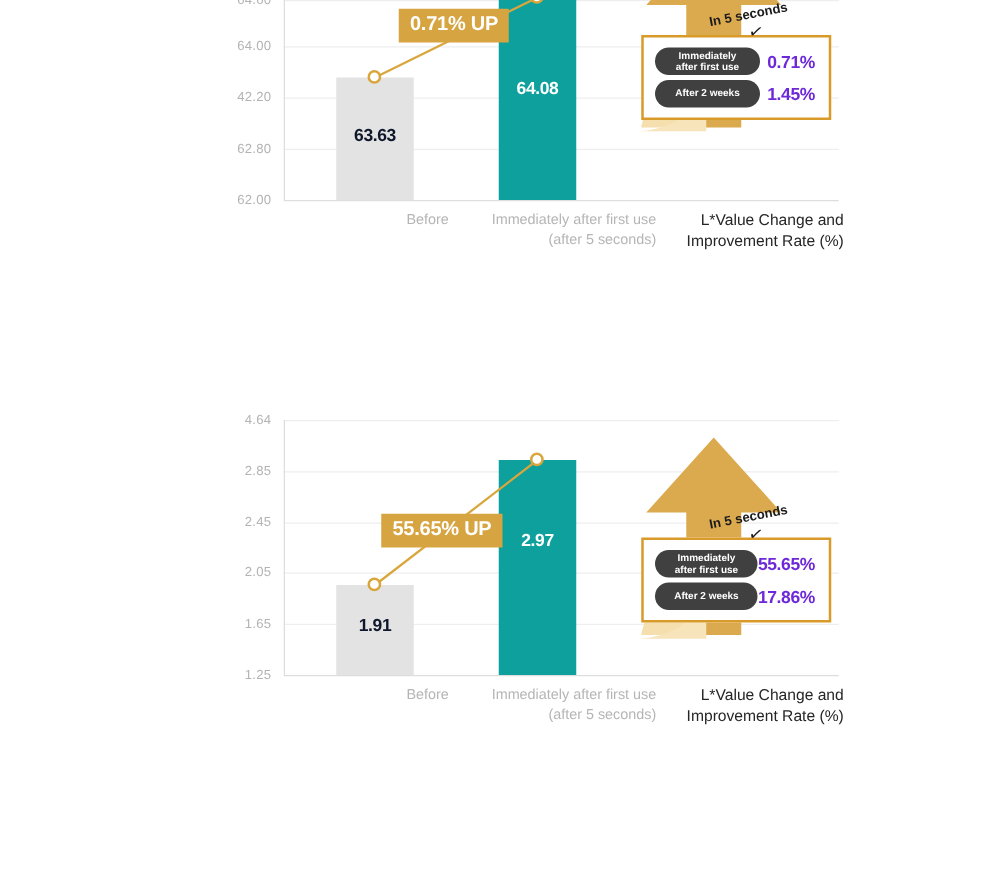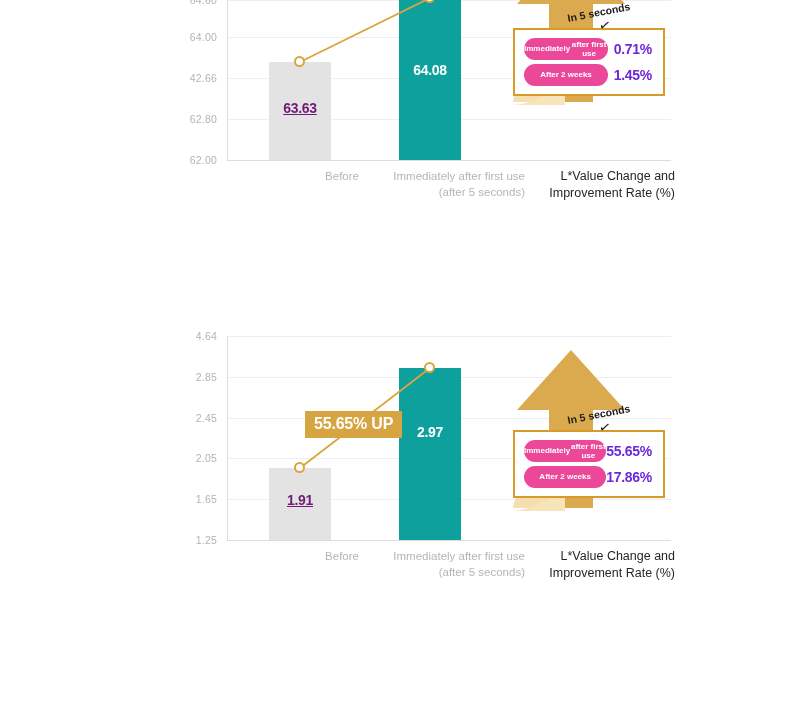--- a/index.html
+++ b/index.html
@@ -55,21 +55,21 @@
     color: #fff;
   }
   .bar .bar-val {
     position: absolute;
     left: 0; right: 0;
     font-size: 14px;
     font-weight: bold;
     letter-spacing: -.3px;
   }
   .bar.grey { background: #e3e3e3; }
-  .bar.grey .bar-val { color: #701a75; text-decoration: underline; }
+  .bar.grey .bar-val { color: #0f172a; }
   .bar.teal { background: #0da09d; }
   .bar.teal .bar-val { color: #ffffff; }
 
   
   .conn { position: absolute; overflow: visible; }
   .marker {
     position: absolute;
     width: 11px; height: 11px;
     margin: -6px 0 0 -6px;
     border: 2px solid #d9a63c;
@@ -109,26 +109,26 @@
     width: 152px;
     border: 2px solid #d89b2a;
     background: #ffffff;
     padding: 8px 9px 8px 9px;
   }
   .res-row { display: flex; align-items: center; height: 22px; margin-bottom: 4px; }
   .res-row:last-child { margin-bottom: 0; }
   .pill {
     width: 84px; height: 22px;
     border-radius: 11px;
-    background: #ec4899;
+    background: #404040;
     color: #ffffff;
     font-size: 8px;
     font-weight: bold;
     line-height: 9.5px;
-    display: flex; flex-direction: row;
+    display: flex; flex-direction: column;
     align-items: center; justify-content: center;
     text-align: center;
   }
   .res-val {
     flex: 1;
     text-align: right;
     padding-right: 2px;
     font-size: 14px;
     font-weight: bold;
     color: #6d28d9;
@@ -164,21 +164,21 @@
       <div class="axis-v" style="top:24px;height:160px"></div>
       <div class="axis-h" style="top:184px;width:444px"></div>
 
       <div class="ytick-holder" style="top:24px">
         <span class="ylab" style="padding-right:10px">64.60</span>
       </div>
       <div class="ytick-holder" style="top:61px">
         <span class="ylab" style="padding-right:10px">64.00</span>
       </div>
       <div class="ytick-holder" style="top:102px">
-        <span class="ylab" style="padding-right:10px">42.66</span>
+        <span class="ylab" style="padding-right:10px">42.20</span>
       </div>
       <div class="ytick-holder" style="top:143px">
         <span class="ylab" style="padding-right:10px">62.80</span>
       </div>
       <div class="ytick-holder" style="top:184px">
         <span class="ylab" style="padding-right:10px">62.00</span>
       </div>
 
       <div class="bar grey" style="left:238px; top:86px; height:98px">
         <span class="bar-val" style="top:38px">63.63</span>
@@ -186,20 +186,21 @@
       <div class="bar teal" style="left:368px; top:22px; height:162px">
         <span class="bar-val" style="top:64px">64.08</span>
       </div>
 
       <svg class="conn" width="444" height="186" style="left:196px;top:0">
         <line x1="73" y1="86" x2="203" y2="22" stroke="#d9a63c" stroke-width="1.8"></line>
       </svg>
       <div class="marker" style="left:269px; top:86px"></div>
       <div class="marker" style="left:399px; top:22px"></div>
 
+      <div class="up-callout" style="left:288px; top:31px">0.71% UP</div>
 
       <div class="arrow-group">
         <svg class="arrow-svg" width="200" height="200" viewBox="0 0 200 200">
           <path d="M50 160 L50 62 L18 62 L72 2 L126 62 L94 62 L94 160 Z" fill="#dcaa4e"></path>
           <path d="M14 160 C14 160 18 128 50 114 L50 160 Z" fill="#f5dfae"></path>
           <path d="M10 163 C34 163 56 150 66 131 L66 163 Z" fill="#f7e4ba"></path>
         </svg>
       </div>
 
       <div class="result-box" style="top:52px">

